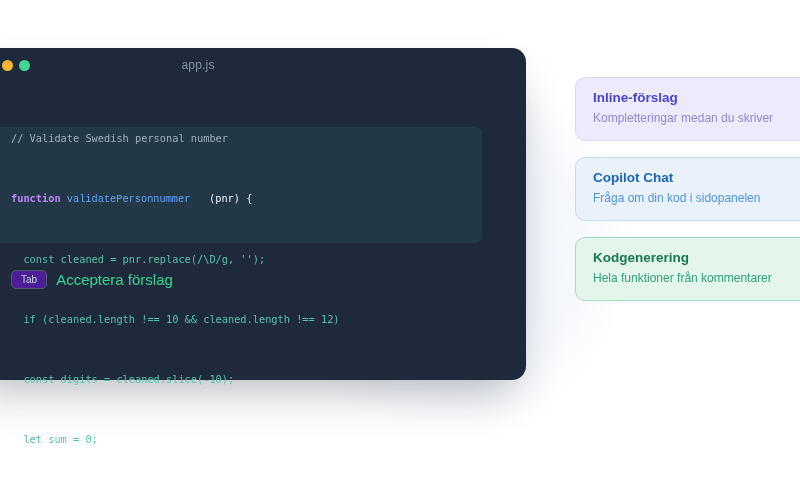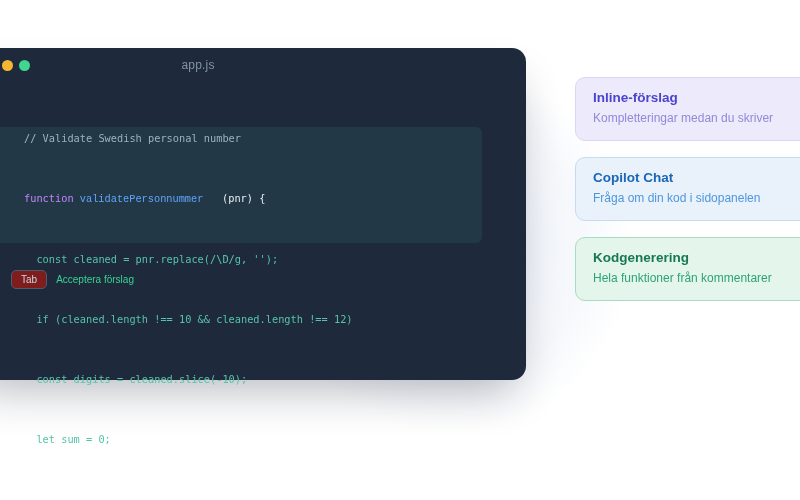--- a/index.html
+++ b/index.html
@@ -56,50 +56,50 @@
     z-index: 1;
   }
   .suggestion-highlight {
     position: absolute;
     left: 0; top: 79px;
     width: 518px; height: 116px;
     background: rgba(94,234,212,0.07);
     border-radius: 0 6px 6px 0;
     z-index: 0;
   }
-  .code-line { position: relative; z-index: 1; margin-left: 13px; }
+  .code-line { position: relative; z-index: 1; }
   .tok-comment  { color: var(--tok-comment);  }
-  .tok-keyword  { color: var(--tok-keyword);  }
+  .tok-keyword  { color: var(--tok-keyword); font-weight: bold;  }
   .tok-function { color: var(--tok-function); font-family: Liberation Mono, monospace; }
   .tok-plain    { color: var(--tok-plain);    }
   .tok-ghost    { color: var(--tok-ghost);    }
 
   .hint-row {
     position: absolute;
     left: 47px; top: 222px;
     display: flex;
     align-items: center;
     gap: 9px;
     z-index: 1;
   }
   .key-chip {
     display: inline-flex;
     align-items: center;
     justify-content: center;
     height: 19px;
     padding: 0 9px;
-    background: #7f1d1d;
+    background: #4c1d95;
     border: 1px solid #4e5b6d;
     border-radius: 5px;
     font-size: 10px;
     color: #ccd5e0;
     box-sizing: border-box;
   }
   .hint-label {
-    font-size: 10px;
+    font-size: 15px;
   }
 
   
   .features {
     position: absolute;
     left: 575px; top: 77px;
     width: 262px;
     display: flex;
     flex-direction: column;
     gap: 16px;

